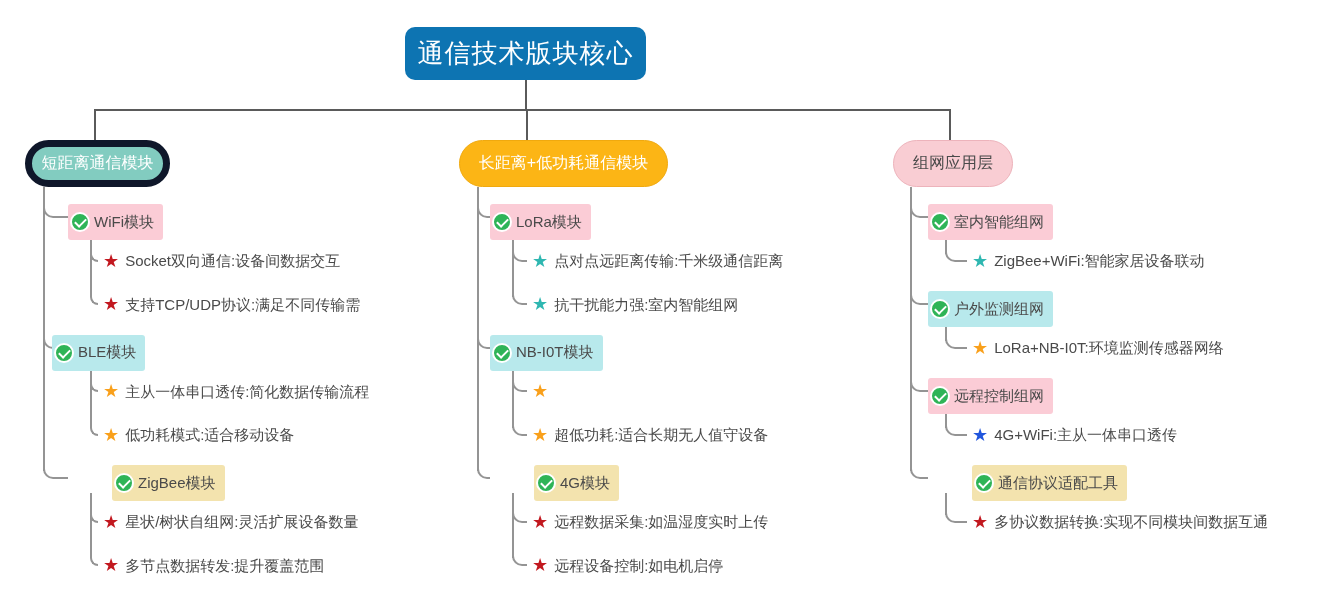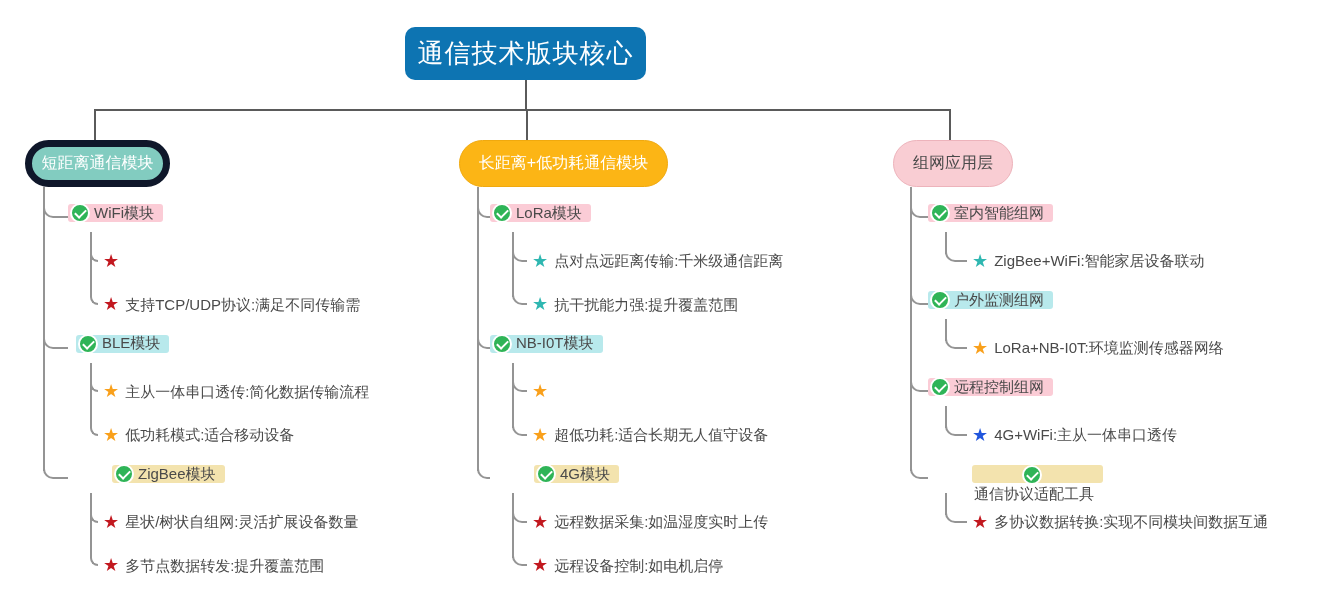--- a/index.html
+++ b/index.html
@@ -34,21 +34,21 @@
     position:absolute;top:140px;height:47px;border-radius:24px;
     display:flex;align-items:center;justify-content:center;
     font-size:16px;white-space:nowrap;
   }
   .pill.teal{background:var(--pill-teal);color:#ffffff;border:7px solid #0f172a;}
   .pill.orange{background:var(--pill-orange);color:#ffffff;border:1px solid #f0a90e;}
   .pill.pink{background:var(--pill-pink);color:var(--text-dark);border:1px solid #edb3bb;}
 
   
   .node{
-    position:absolute;height:18px;border-radius:3px;
+    position:absolute;height:36px;border-radius:3px;
     display:inline-flex;align-items:center;
     padding:0 9px 0 2px;font-size:15px;color:var(--text-dark);white-space:nowrap;
   }
   .node.pink{background:var(--node-pink);}
   .node.cyan{background:var(--node-cyan);}
   .node.khaki{background:var(--node-khaki);margin-left:44px;}
 
   .check-icon{
     width:20px;height:20px;border-radius:50%;
     background:var(--check-green);border:2px solid #ffffff;
@@ -123,26 +123,27 @@
       <div class="elbow" style="left: 945px; top: 510.5px; width: 22px; height: 12px;"></div>
     </div>
   <div id="tree">
       <div class="pill teal" style="left: 25px; width: 145px;">短距离通信模块</div>
       <div class="node pink" style="left: 68px; top: 204px;">
         <span class="check-icon"></span>
         <span>WiFi模块</span>
       </div>
       <div class="leaf" style="left: 103px; top: 249.5px;">
         <span class="star-icon red">★</span>
+        <span>Socket双向通信:设备间数据交互</span>
       </div>
       <div class="leaf" style="left: 103px; top: 293px;">
         <span class="star-icon red">★</span>
         <span>支持TCP/UDP协议:满足不同传输需</span>
       </div>
-      <div class="node cyan" style="left: 76px; top: 334.5px;">
+      <div class="node cyan" style="left: 52px; top: 334.5px;">
         <span class="check-icon"></span>
         <span>BLE模块</span>
       </div>
       <div class="leaf" style="left: 103px; top: 380px;">
         <span class="star-icon orange">★</span>
         <span>主从一体串口透传:简化数据传输流程</span>
       </div>
       <div class="leaf" style="left: 103px; top: 423.5px;">
         <span class="star-icon orange">★</span>
         <span>低功耗模式:适合移动设备</span>
@@ -163,21 +164,21 @@
       <div class="node pink" style="left: 490px; top: 204px;">
         <span class="check-icon"></span>
         <span>LoRa模块</span>
       </div>
       <div class="leaf" style="left: 532px; top: 249.5px;">
         <span class="star-icon teal">★</span>
         <span>点对点远距离传输:千米级通信距离</span>
       </div>
       <div class="leaf" style="left: 532px; top: 293px;">
         <span class="star-icon teal">★</span>
-        <span>抗干扰能力强:提升覆盖范围</span>
+        <span>抗干扰能力强:室内智能组网</span>
       </div>
       <div class="node cyan" style="left: 490px; top: 334.5px;">
         <span class="check-icon"></span>
         <span>NB-I0T模块</span>
       </div>
       <div class="leaf" style="left: 532px; top: 380px;">
         <span class="star-icon orange">★</span>
       </div>
       <div class="leaf" style="left: 532px; top: 423.5px;">
         <span class="star-icon orange">★</span>
@@ -213,21 +214,21 @@
         <span>LoRa+NB-I0T:环境监测传感器网络</span>
       </div>
       <div class="node pink" style="left: 928px; top: 378px;">
         <span class="check-icon"></span>
         <span>远程控制组网</span>
       </div>
       <div class="leaf" style="left: 972px; top: 423.5px;">
         <span class="star-icon blue">★</span>
         <span>4G+WiFi:主从一体串口透传</span>
       </div>
-      <div class="node khaki" style="left: 928px; top: 465px; flex-direction: column;">
+      <div class="node khaki" style="left: 928px; top: 465px;">
         <span class="check-icon"></span>
         <span>通信协议适配工具</span>
       </div>
       <div class="leaf" style="left: 972px; top: 510.5px;">
         <span class="star-icon red">★</span>
         <span>多协议数据转换:实现不同模块间数据互通</span>
       </div>
     </div>
 </div>
 

